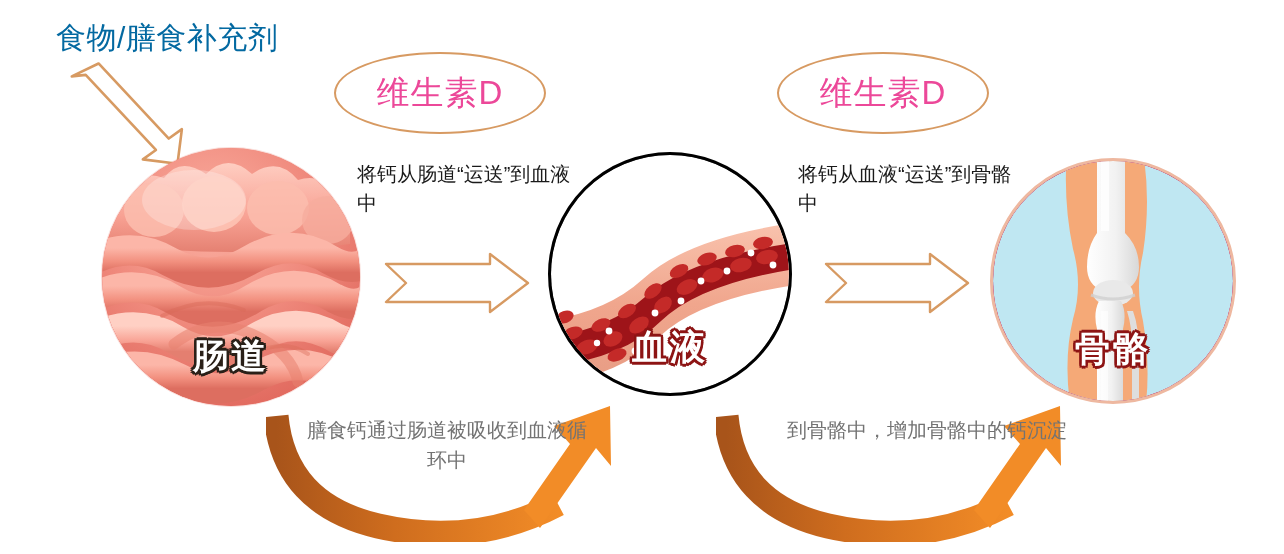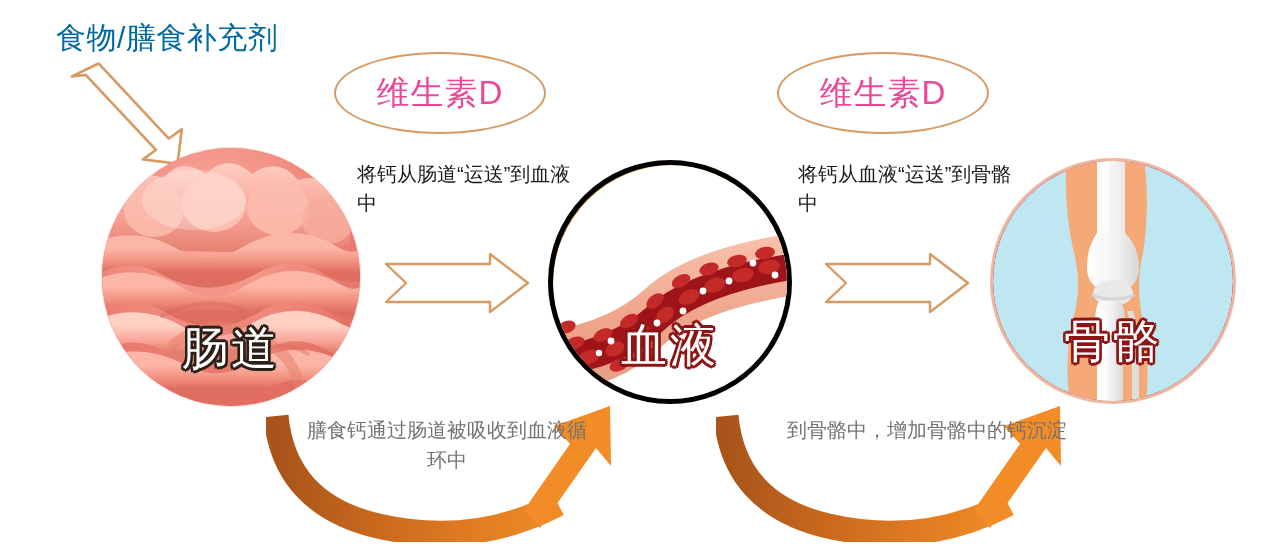--- a/index.html
+++ b/index.html
@@ -67,22 +67,22 @@
   .organ-circle {
     position: absolute;
     border-radius: 50%;
     overflow: hidden;
   }
   .organ-label {
     position: absolute;
     left: 0;
     right: 0;
     text-align: center;
-    font-size: 46px;
-    font-weight: normal;
+    font-size: 35px;
+    font-weight: bold;
     letter-spacing: 3px;
     z-index: 6;
     pointer-events: none;
   }
   .organ-label.dark-outline {
     color: #ffffff;
     text-shadow:
       -2.2px -2.2px 0 #2a2018, 2.2px -2.2px 0 #2a2018,
       -2.2px  2.2px 0 #2a2018, 2.2px  2.2px 0 #2a2018,
        0px -2.6px 0 #2a2018,  0px  2.6px 0 #2a2018,
@@ -101,24 +101,24 @@
   #circle-intestine {
     left: 102px; top: 148px;
     width: 258px; height: 258px;
     background: radial-gradient(circle at 42% 30%, #f7a193 0%, #ef8277 45%, #e66a60 100%);
     box-shadow: 0 0 0 1px rgba(230,120,105,0.25);
   }
   #circle-intestine .organ-label { bottom: 26px; }
 
   
   #circle-blood {
-    left: 548px; top: 160px;
+    left: 548px; top: 152px;
     width: 244px; height: 244px;
-    background: #a16207;
-    border: 5px solid #000000;
+    background: #404040;
+    border: 3px solid #000000;
     box-sizing: border-box;
   }
   #circle-blood .organ-label { bottom: 22px; }
 
   
   #circle-bone {
     left: 990px; top: 158px;
     width: 246px; height: 246px;
     background: #be185d;
     border: 3px solid #eeb8a0;

